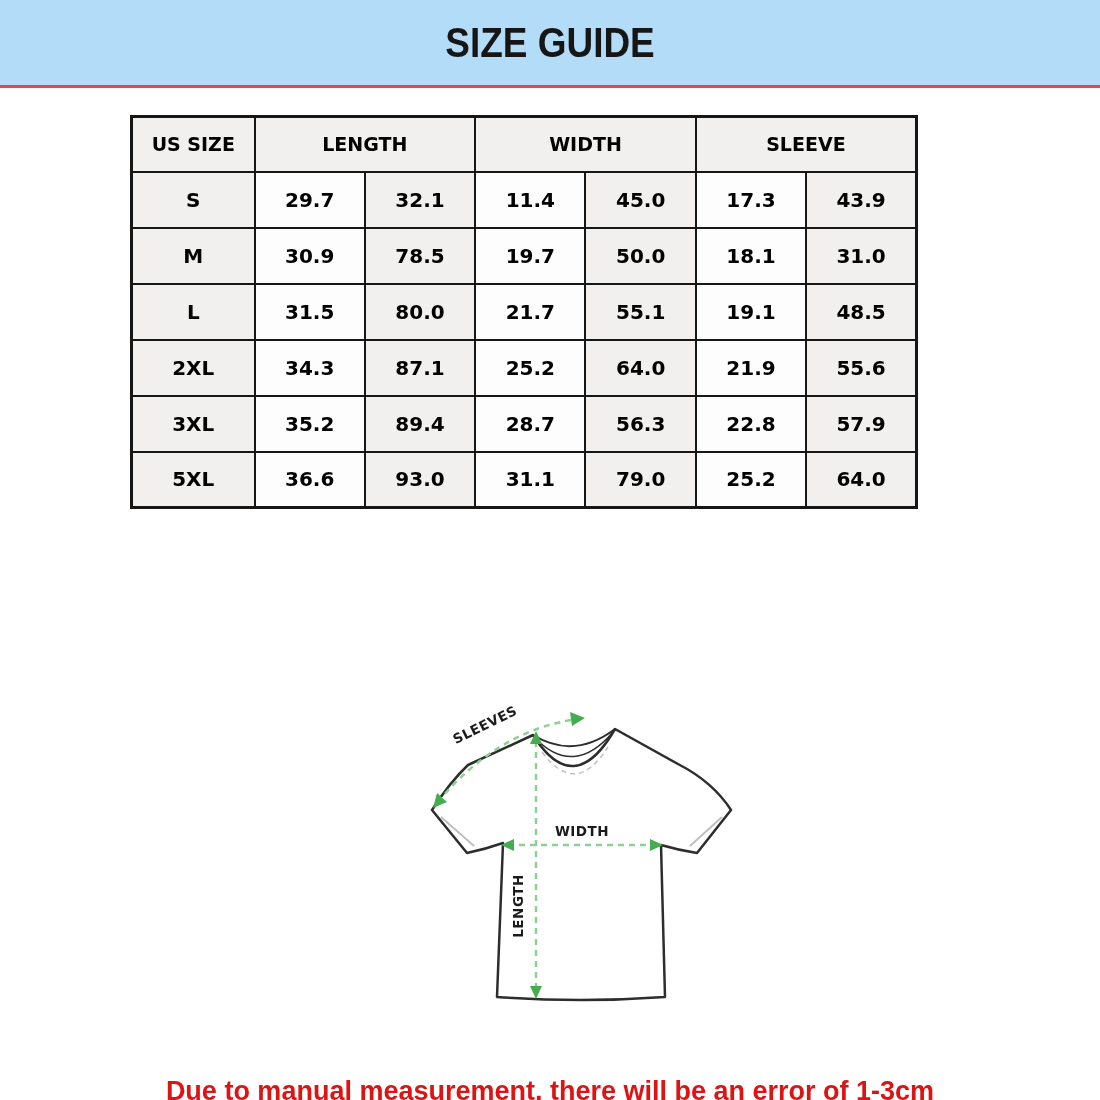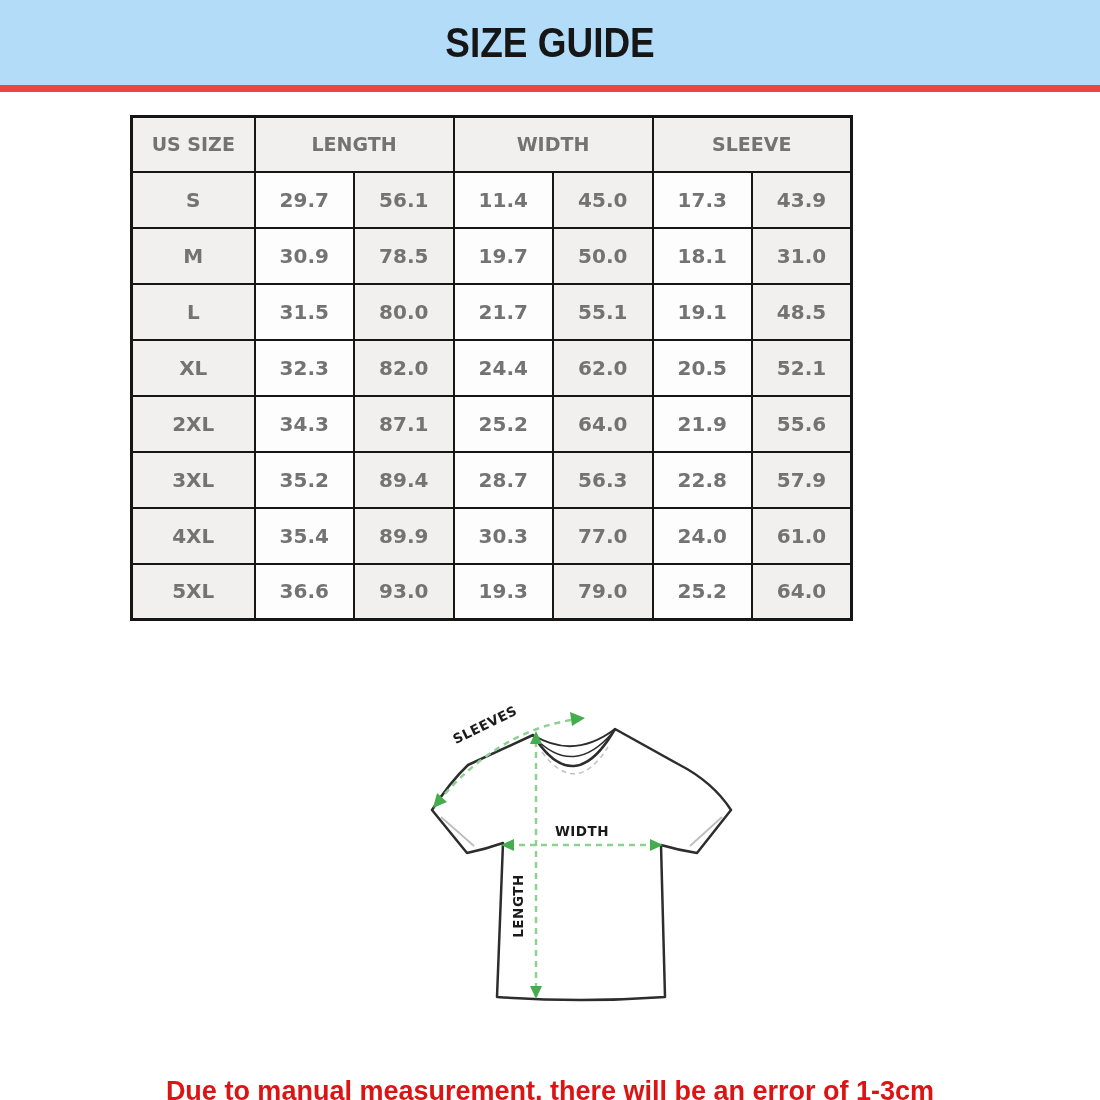--- a/index.html
+++ b/index.html
@@ -3,33 +3,33 @@
 <meta charset="utf-8">
 <style>
   html,body{margin:0;padding:0;}
   body{
     width:1100px;height:1100px;position:relative;background:#ffffff;
     font-family:"DejaVu Sans","Liberation Sans",sans-serif;overflow:hidden;
   }
   
   .banner{
     position:absolute;left:0;top:0;width:1100px;height:85px;
-    background:#b3dcf8;border-bottom:7px solid #ef4444;
+    background:#b3dcf8;border-bottom:3px solid #ef4444;
     display:flex;align-items:center;justify-content:center;
   }
   .banner h1{
     margin:0;font-size:42px;font-weight:bold;color:#161616;
     font-family:"Liberation Sans","DejaVu Sans",sans-serif;
     transform:scaleX(0.88);letter-spacing:0px;
   }
   
   .table-wrap{position:absolute;left:130px;top:115px;width:827px;}
   table.size-table{
-    border-collapse:collapse;table-layout:fixed;width:723px;
-    font-weight:bold;color:#737373;
+    border-collapse:collapse;table-layout:fixed;width:788px;
+    font-weight:bold;color:#000000;
   }
   table.size-table td,table.size-table th{
     border:2.5px solid #161616;text-align:center;vertical-align:middle;
     font-size:20px;font-weight:bold;padding:0;
   }
   table.size-table{border:3px solid #161616;}
   table.size-table tr{height:56px;}
   table.size-table tr.group-row{height:55px;}
   table.size-table tr.unit-row{height:57px;}
   
@@ -70,21 +70,21 @@
         <th>US SIZE</th>
         <th colspan="2">LENGTH</th>
         <th colspan="2">WIDTH</th>
         <th colspan="2">SLEEVE</th>
       </tr>
     </thead>
     <tbody>
         <tr>
           <td>S</td>
           <td>29.7</td>
-          <td>56.1</td>
+          <td>32.1</td>
           <td>11.4</td>
           <td>45.0</td>
           <td>17.3</td>
           <td>43.9</td>
         </tr>
         <tr>
           <td>M</td>
           <td>30.9</td>
           <td>78.5</td>
           <td>19.7</td>
@@ -95,60 +95,42 @@
         <tr>
           <td>L</td>
           <td>31.5</td>
           <td>80.0</td>
           <td>21.7</td>
           <td>55.1</td>
           <td>19.1</td>
           <td>48.5</td>
         </tr>
         <tr>
-          <td>XL</td>
-          <td>32.3</td>
-          <td>82.0</td>
-          <td>24.4</td>
-          <td>62.0</td>
-          <td>20.5</td>
-          <td>52.1</td>
-        </tr>
-        <tr>
           <td>2XL</td>
           <td>34.3</td>
           <td>87.1</td>
           <td>25.2</td>
           <td>64.0</td>
           <td>21.9</td>
           <td>55.6</td>
         </tr>
         <tr>
           <td>3XL</td>
           <td>35.2</td>
           <td>89.4</td>
           <td>28.7</td>
           <td>56.3</td>
           <td>22.8</td>
           <td>57.9</td>
         </tr>
         <tr>
-          <td>4XL</td>
-          <td>35.4</td>
-          <td>89.9</td>
-          <td>30.3</td>
-          <td>77.0</td>
-          <td>24.0</td>
-          <td>61.0</td>
-        </tr>
-        <tr>
           <td>5XL</td>
           <td>36.6</td>
           <td>93.0</td>
-          <td>19.3</td>
+          <td>31.1</td>
           <td>79.0</td>
           <td>25.2</td>
           <td>64.0</td>
         </tr>
       </tbody>
   </table>
 </div>
 
 <svg class="diagram" viewBox="400 690 380 330">
 

